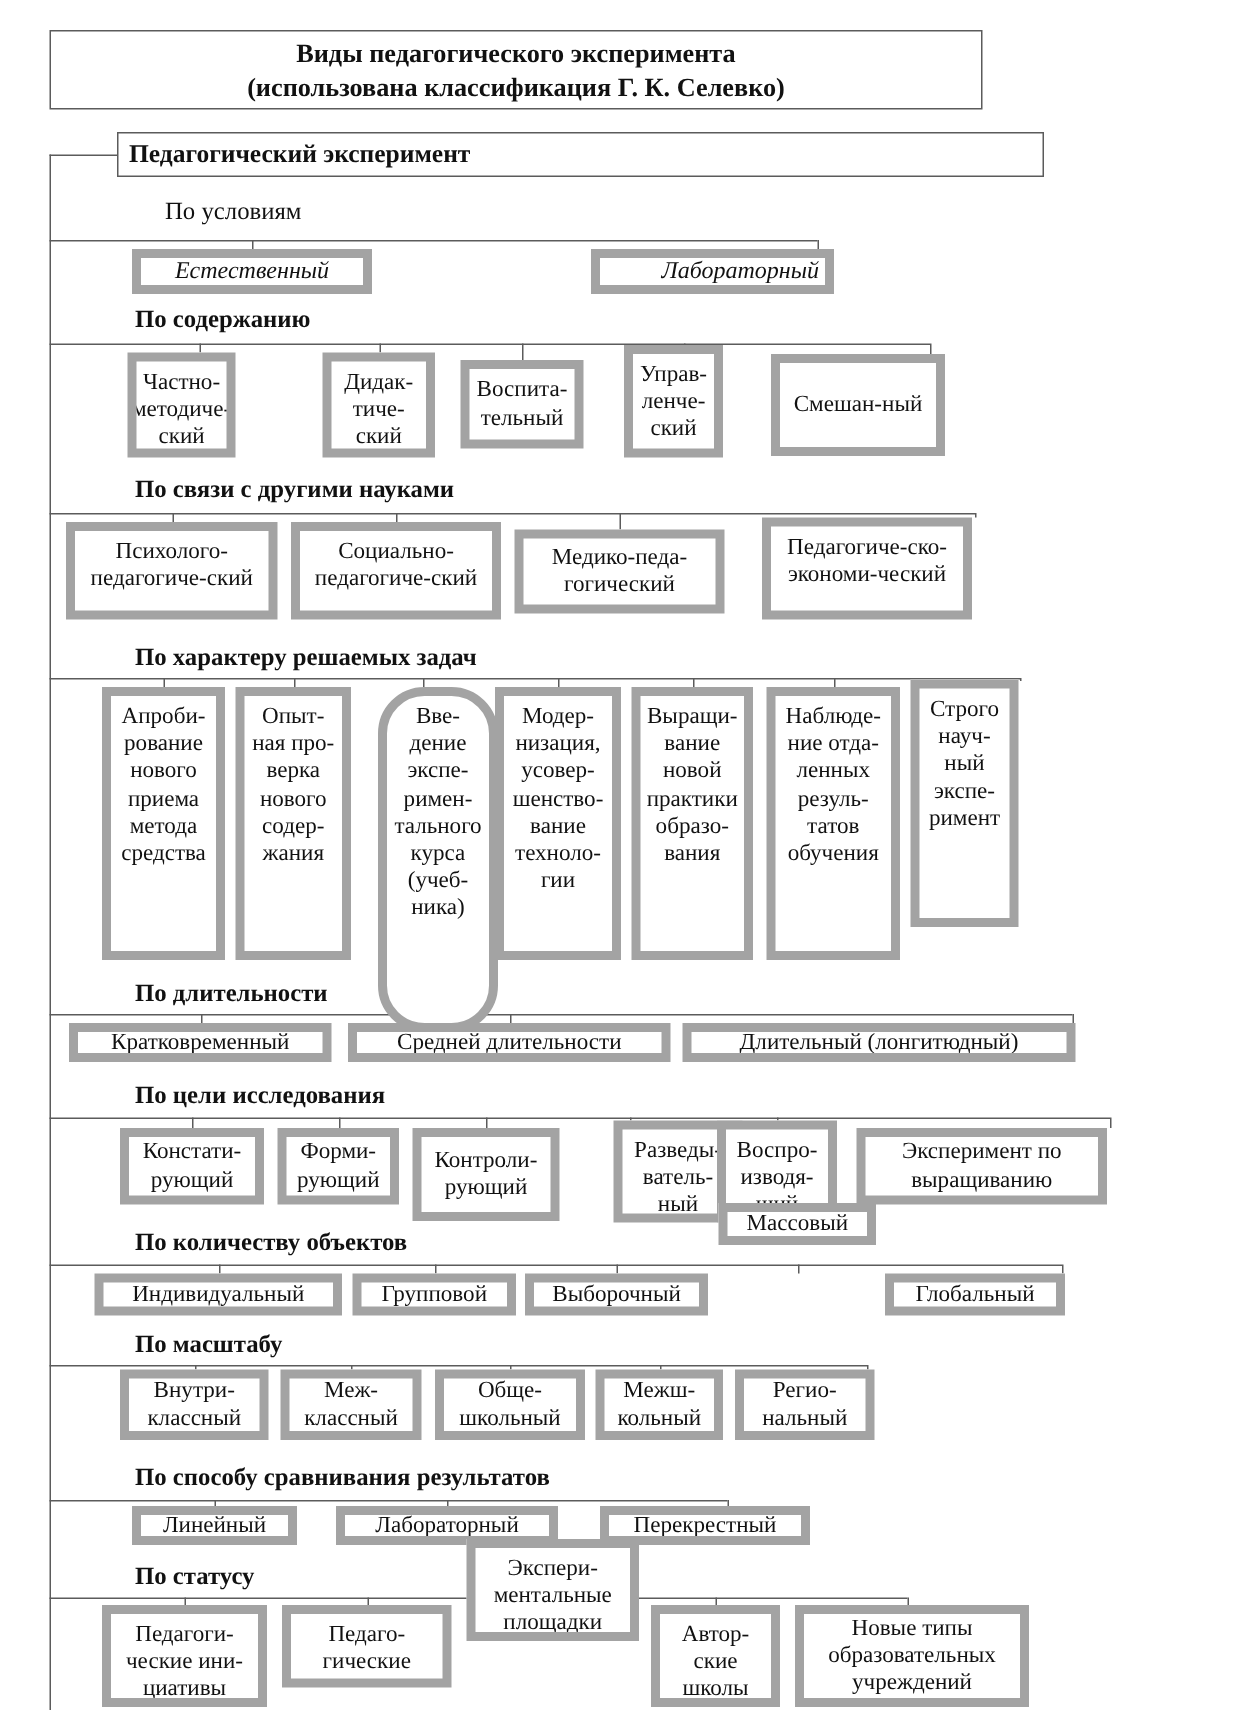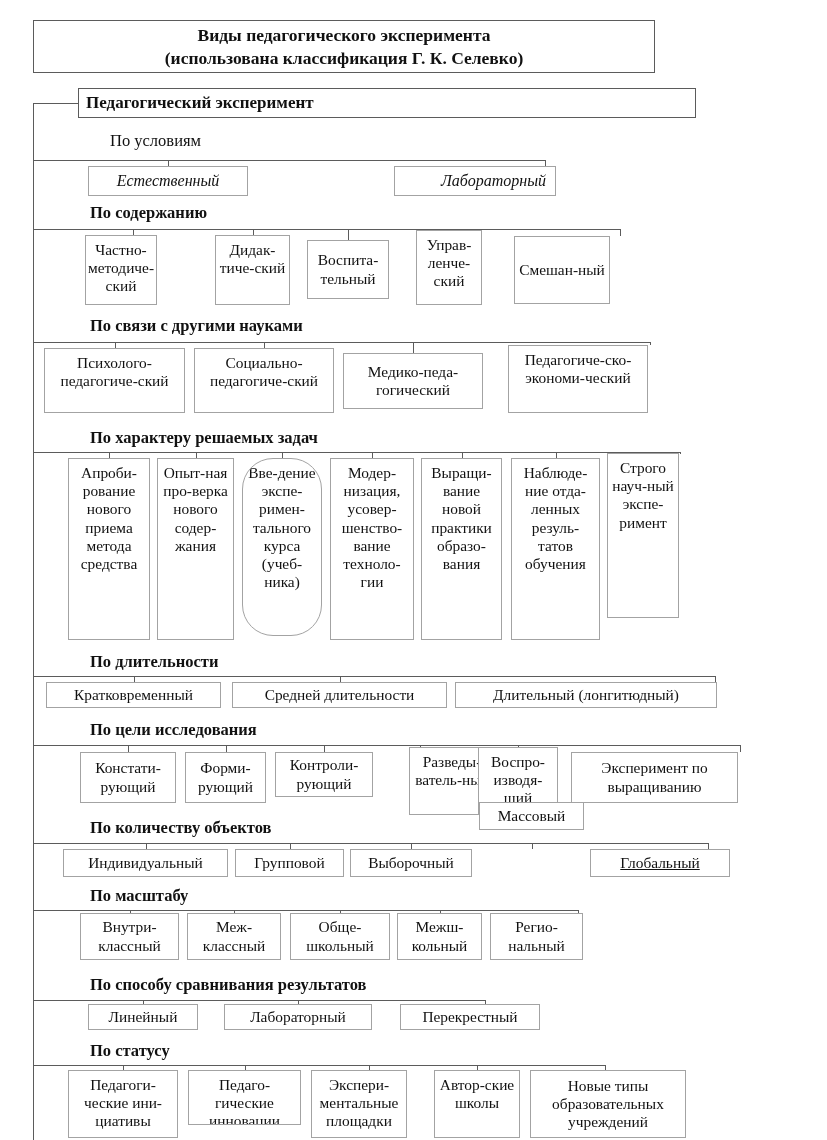--- a/index.html
+++ b/index.html
@@ -53,21 +53,21 @@
     white-space: nowrap;
     background: #fff;
     padding: 0 4px;
     z-index: 6;
   }
   .sec-label.bold { font-weight: bold; }
   .sec-label.plain { font-weight: normal; }
 
   
   .node {
-    border: 1px solid #a3a3a3;
+    border: 6px solid #a3a3a3;
     background: #fff;
     display: flex;
     align-items: center;
     justify-content: center;
     text-align: center;
     font-size: 15.4px;
     line-height: 1.18;
     padding: 2px 3px;
     z-index: 4;
     overflow: hidden;
@@ -185,21 +185,21 @@
       </div>
       <div class="abs node top" style="left: 215px; top: 235px; width: 75px; height: 70px;">
         <span>Дидак-тиче-ский</span>
       </div>
       <div class="abs node " style="left: 307px; top: 240px; width: 82px; height: 59px;">
         <span>Воспита-тельный</span>
       </div>
       <div class="abs node top" style="left: 416px; top: 230px; width: 66px; height: 75px;">
         <span>Управ-ленче-ский</span>
       </div>
-      <div class="abs node " style="left: 514px; top: 236px; width: 96px; height: 68px;">
+      <div class="abs node " style="left: 514px; top: 236px; width: 116px; height: 68px;">
         <span>Смешан-ный</span>
       </div>
       <div class="abs sec-label bold" style="left: 86px; top: 318px;">По связи с другими науками</div>
       <div class="abs node top" style="left: 44px; top: 348px; width: 141px; height: 65px;">
         <span>Психолого-педагогиче-ский</span>
       </div>
       <div class="abs node top" style="left: 194px; top: 348px; width: 140px; height: 65px;">
         <span>Социально-педагогиче-ский</span>
       </div>
       <div class="abs node " style="left: 343px; top: 353px; width: 140px; height: 56px;">
@@ -208,21 +208,21 @@
       <div class="abs node top" style="left: 508px; top: 345px; width: 140px; height: 68px;">
         <span>Педагогиче-ско-экономи-ческий</span>
       </div>
       <div class="abs sec-label bold" style="left: 86px; top: 430px;">По характеру решаемых задач</div>
       <div class="abs node top" style="left: 68px; top: 458px; width: 82px; height: 182px;">
         <span>Апроби-рование нового приема метода средства</span>
       </div>
       <div class="abs node top" style="left: 157px; top: 458px; width: 77px; height: 182px;">
         <span>Опыт-ная про-верка нового содер-жания</span>
       </div>
-      <div class="abs node top" style="left: 242px; top: 458px; width: 80px; height: 178px; border-radius: 31px;">
+      <div class="abs node top" style="left: 252px; top: 458px; width: 80px; height: 230px; border-radius: 31px;">
         <span>Вве-дение экспе-римен-тального курса (учеб-ника)</span>
       </div>
       <div class="abs node top" style="left: 330px; top: 458px; width: 84px; height: 182px;">
         <span>Модер-низация, усовер-шенство-вание технолo-гии</span>
       </div>
       <div class="abs node top" style="left: 421px; top: 458px; width: 81px; height: 182px;">
         <span>Выращи-вание новой практики образо-вания</span>
       </div>
       <div class="abs node top" style="left: 511px; top: 458px; width: 89px; height: 182px;">
         <span>Наблюде-ние отда-ленных резуль-татов обучения</span>
@@ -240,21 +240,21 @@
       <div class="abs node nowrap" style="left: 455px; top: 682px; width: 262px; height: 26px;">
         <span>Длительный (лонгитюдный)</span>
       </div>
       <div class="abs sec-label bold" style="left: 86px; top: 722px;">По цели исследования</div>
       <div class="abs node " style="left: 80px; top: 752px; width: 96px; height: 51px;">
         <span>Констати-рующий</span>
       </div>
       <div class="abs node " style="left: 185px; top: 752px; width: 81px; height: 51px;">
         <span>Форми-рующий</span>
       </div>
-      <div class="abs node " style="left: 275px; top: 752px; width: 98px; height: 45px;">
+      <div class="abs node " style="left: 275px; top: 752px; width: 98px; height: 62px;">
         <span>Контроли-рующий</span>
       </div>
       <div class="abs node top" style="left: 377px; top: 747px; width: 86px; height: 68px; margin-left: 32px;">
         <span>Разведы-ватель-ный</span>
       </div>
       <div class="abs node top" style="left: 478px; top: 747px; width: 80px; height: 68px;">
         <span>Воспро-изводя-щий</span>
       </div>
       <div class="abs node " style="left: 571px; top: 752px; width: 167px; height: 51px;">
         <span>Эксперимент по выращиванию</span>
@@ -265,21 +265,21 @@
       </div>
       <div class="abs node nowrap" style="left: 235px; top: 849px; width: 109px; height: 28px;">
         <span>Групповой</span>
       </div>
       <div class="abs node nowrap" style="left: 350px; top: 849px; width: 122px; height: 28px;">
         <span>Выборочный</span>
       </div>
       <div class="abs node nowrap" style="left: 479px; top: 802px; width: 105px; height: 28px;">
         <span>Массовый</span>
       </div>
-      <div class="abs node nowrap" style="left: 590px; top: 849px; width: 140px; height: 28px; text-decoration: underline;">
+      <div class="abs node nowrap" style="left: 590px; top: 849px; width: 120px; height: 28px;">
         <span>Глобальный</span>
       </div>
       <div class="abs sec-label bold" style="left: 86px; top: 888px;">По масштабу</div>
       <div class="abs node " style="left: 80px; top: 913px; width: 99px; height: 47px;">
         <span>Внутри-классный</span>
       </div>
       <div class="abs node " style="left: 187px; top: 913px; width: 94px; height: 47px;">
         <span>Меж-классный</span>
       </div>
       <div class="abs node " style="left: 290px; top: 913px; width: 100px; height: 47px;">
@@ -301,21 +301,21 @@
       <div class="abs node nowrap" style="left: 400px; top: 1004px; width: 140px; height: 26px;">
         <span>Перекрестный</span>
       </div>
       <div class="abs sec-label bold" style="left: 86px; top: 1043px;">По статусу</div>
       <div class="abs node top" style="left: 68px; top: 1070px; width: 110px; height: 68px;">
         <span>Педагоги-ческие ини-циативы</span>
       </div>
       <div class="abs node top" style="left: 188px; top: 1070px; width: 113px; height: 55px;">
         <span>Педаго-гические инновации</span>
       </div>
-      <div class="abs node top" style="left: 311px; top: 1070px; width: 96px; height: 68px;">
+      <div class="abs node top" style="left: 311px; top: 1026px; width: 115px; height: 68px;">
         <span>Экспери-ментальные площадки</span>
       </div>
       <div class="abs node top" style="left: 434px; top: 1070px; width: 86px; height: 68px;">
         <span>Автор-ские школы</span>
       </div>
       <div class="abs node " style="left: 530px; top: 1070px; width: 156px; height: 68px;">
         <span>Новые типы образовательных учреждений</span>
       </div>
     </div>
 

